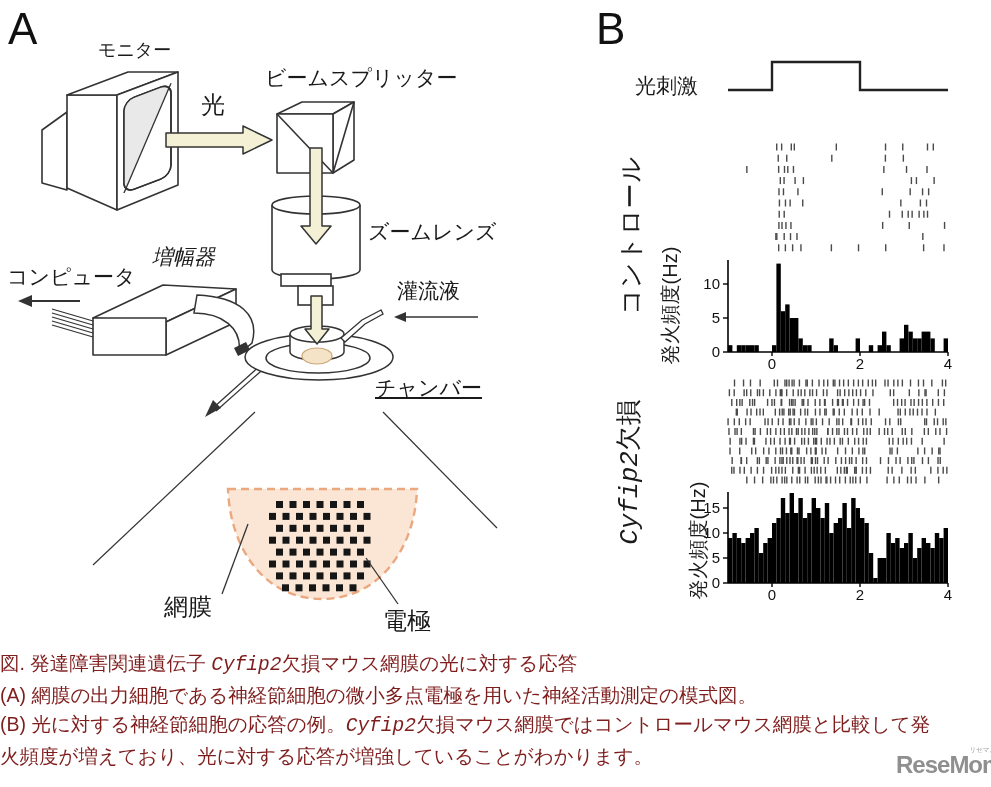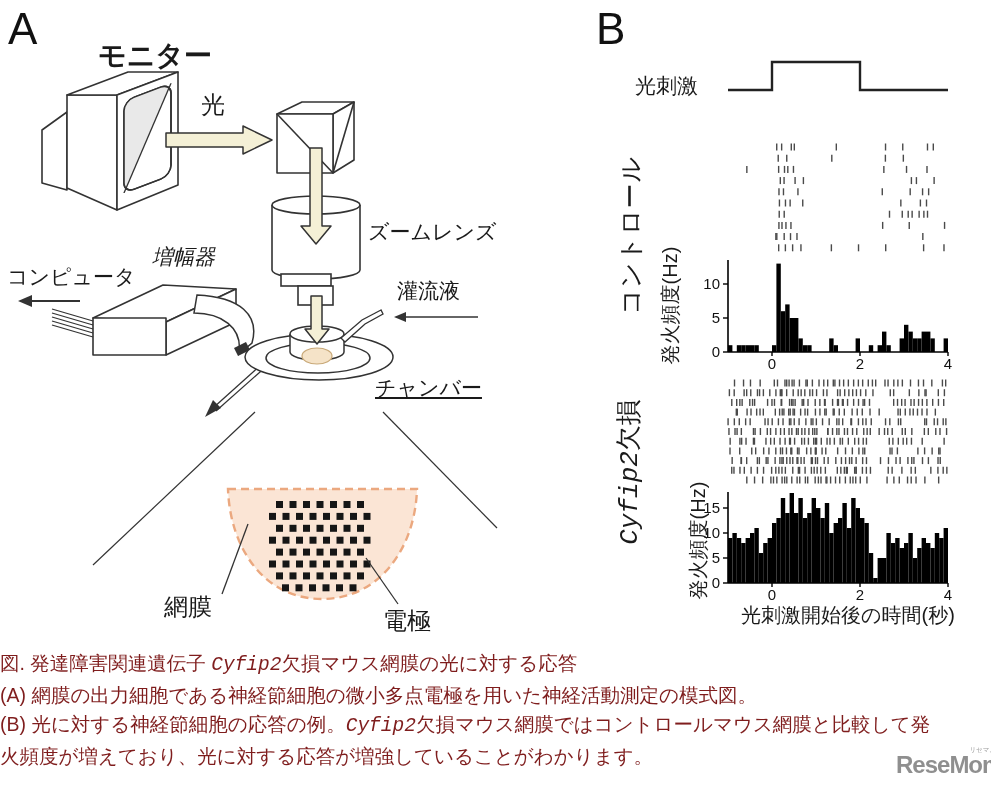--- a/index.html
+++ b/index.html
@@ -2,21 +2,21 @@
 <html><head>
 <meta charset="utf-8">
 <style>
   html,body{margin:0;padding:0;background:#fff;}
   body{width:991px;height:787px;font-family:"Liberation Sans",sans-serif;}
   .stage{position:relative;width:991px;height:787px;background:#fff;overflow:hidden;color:#141414;}
   svg{position:absolute;left:0;top:0;font-family:"Liberation Sans",sans-serif;}
   .lbl{position:absolute;white-space:nowrap;color:#1a1a1a;line-height:1.15;}
   .panel-letter{font-size:44px;color:#111;}
   .jp21{font-size:21px;}
-  .jp22{font-size:28px;font-weight:bold;}
+  .jp22{font-size:18px;}
   .jp24{font-size:24px;}
   .rot{transform:rotate(-90deg);transform-origin:center center;text-align:center;display:block;}
   .grp1{width:170px;font-size:25px;letter-spacing:1px;}
   .grp2{width:190px;font-size:26px;}
   .ylab{width:150px;font-size:20px;}
   .xlab{width:216px;text-align:center;font-size:20px;}
   .em{font-family:"Liberation Mono",monospace;font-style:italic;}
   .caption{position:absolute;left:0;top:649px;width:978px;font-size:19.5px;line-height:29.5px;color:#7f1d1d;}
   .cap-line{white-space:nowrap;}
   .watermark{position:absolute;left:896px;top:751px;color:#8f8f8f;}
@@ -829,34 +829,34 @@
         <line x1="948" y1="583" x2="948" y2="587" stroke="#000" stroke-width="1.4"></line>
         <text x="948" y="600" text-anchor="middle" font-size="15" fill="#111">4</text>
       </g>
     </svg>
 
   <div class="lbl panel-letter" style="left:8px;top:4px;">A</div>
   <div class="lbl panel-letter" style="left:596px;top:4px;">B</div>
 
   <div class="lbl jp22" style="left:98px;top:40px;">モニター</div>
   <div class="lbl jp24" style="left:201px;top:91px;">光</div>
+  <div class="lbl jp21" style="left:265px;top:66px;">ビームスプリッター</div>
   <div class="lbl jp21" style="left:368px;top:220px;">ズームレンズ</div>
   <div class="lbl jp21" style="left:397px;top:279px;">灌流液</div>
   <div class="lbl jp21" style="left:152px;top:245px;font-style:italic;">増幅器</div>
   <div class="lbl jp21" style="left:7px;top:265px;">コンピュータ</div>
   <div class="lbl jp21" style="left:375px;top:376px;text-decoration:underline;">チャンバー</div>
   <div class="lbl jp24" style="left:164px;top:593px;">網膜</div>
   <div class="lbl jp24" style="left:383px;top:607px;">電極</div>
 
   <div class="lbl jp21" style="left:635px;top:74px;">光刺激</div>
   <div class="lbl rot grp1" style="left:545px;top:221px;">コントロール</div>
   <div class="lbl rot grp2" style="left:535px;top:456px;"><span class="em">Cyfip2</span><span>欠損</span></div>
   <div class="lbl rot ylab" style="left:595px;top:294px;">発火頻度(Hz)</div>
   <div class="lbl rot ylab" style="left:623px;top:529px;">発火頻度(Hz)</div>
-  <div class="lbl xlab" style="left:740px;top:604px;">光刺激開始後の時間(秒)</div>
 
   <div class="caption" id="caption">
       <div class="cap-line"><span>図. 発達障害関連遺伝子 </span><span class="em">Cyfip2</span><span>欠損マウス網膜の光に対する応答</span></div>
       <div class="cap-line"><span>(A) 網膜の出力細胞である神経節細胞の微小多点電極を用いた神経活動測定の模式図。</span></div>
       <div class="cap-line"><span>(B) 光に対する神経節細胞の応答の例。</span><span class="em">Cyfip2</span><span>欠損マウス網膜ではコントロールマウス網膜と比較して発</span></div>
       <div class="cap-line"><span>火頻度が増えており、光に対する応答が増強していることがわかります。</span></div>
     </div>
 
   <div class="watermark">
     <span class="wm-ruby">リセマム</span>

